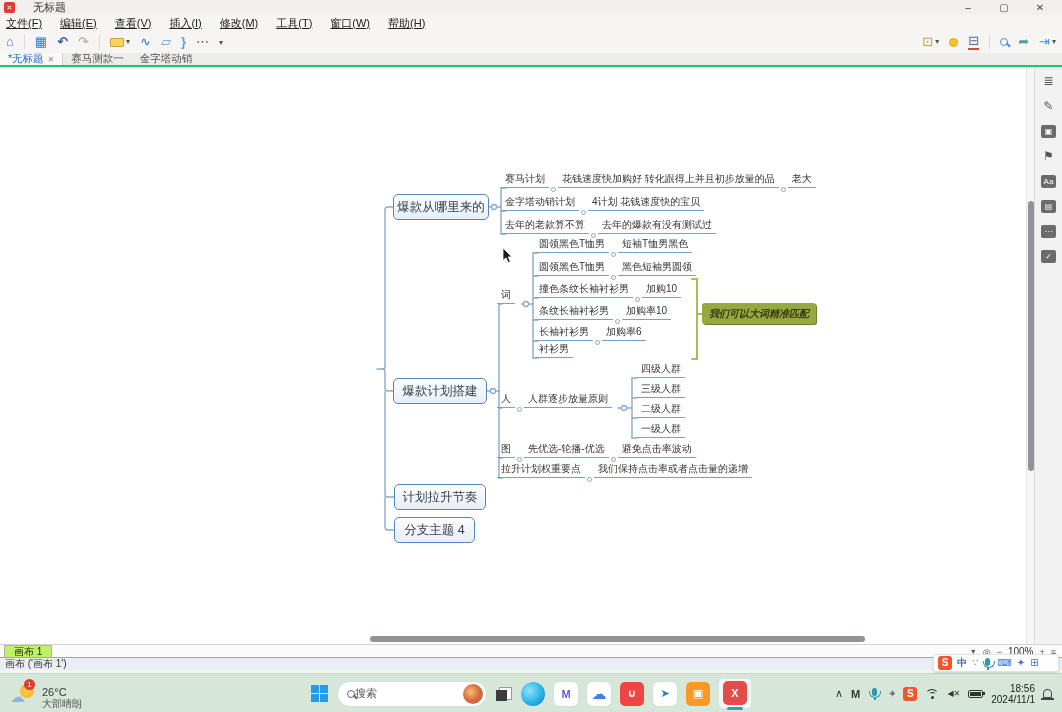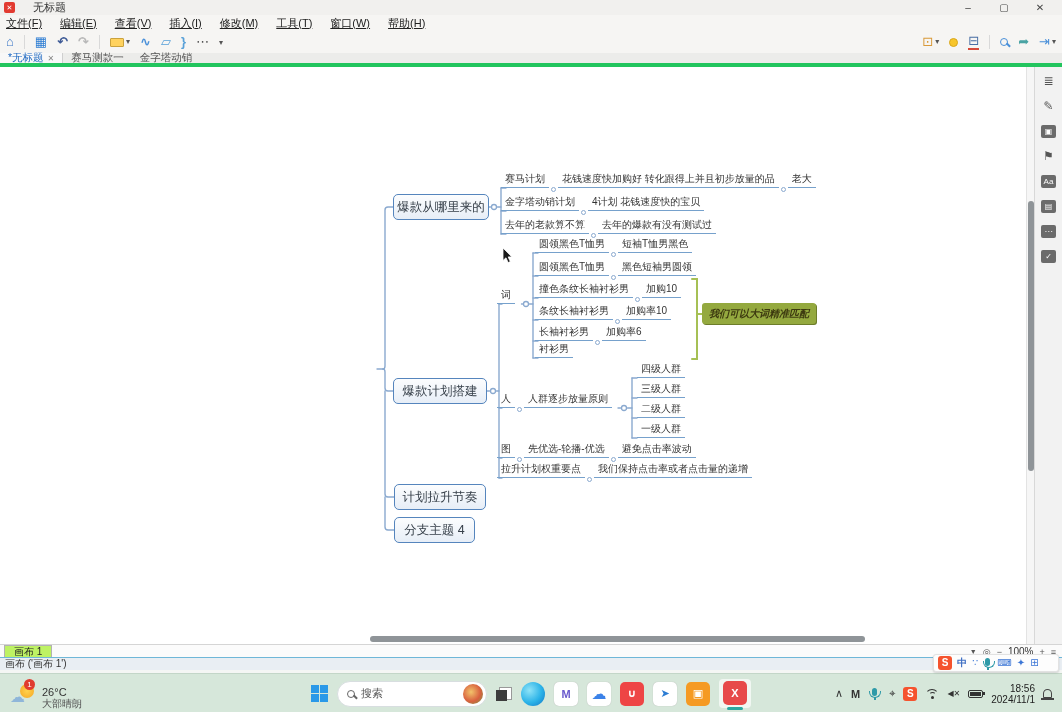--- a/index.html
+++ b/index.html
@@ -20,21 +20,21 @@
   .toolbar { height:22px; background:#f6f5f3; display:flex; align-items:center; padding:0 6px; gap:10px; }
   .tb-ico { font-size:13px; line-height:14px; color:#555; display:inline-flex; align-items:center; gap:2px; }
   .tb-sep { width:1px; height:14px; background:#d9d9d9; }
   .tb-right { margin-left:auto; display:flex; align-items:center; gap:10px; }
   .folder { width:14px; height:9px; background:#ffd25e; border:1px solid #caa23d; border-radius:1px; display:inline-block; }
   .bulb { width:9px; height:9px; background:#f7c52b; border-radius:50%; border:1px solid #d9a71b; display:inline-block; }
   .mag { width:8px; height:8px; border:1.6px solid #4a90d9; border-radius:50%; position:relative; display:inline-block; }
   .mag::after { content:''; position:absolute; width:5px; height:1.6px; background:#4a90d9; transform:rotate(45deg); right:-4px; bottom:-1px; }
   .caret { font-size:8px; color:#555; }
 
-  .doctabs { height:14px; background:#ececea; display:flex; align-items:stretch; border-bottom:4px solid #22c55e; font-size:10.5px; }
+  .doctabs { height:14px; background:#ececea; display:flex; align-items:stretch; border-bottom:2px solid #22c55e; font-size:10.5px; }
   .dtab { display:flex; align-items:center; gap:4px; padding:0 8px; color:#555; }
   .dtab.active { background:#f8f8f8; color:#1a66c0; border-right:1px solid #cfcfcf; }
   .dtab .x { color:#888; font-size:8px; }
 
   
   .main { display:flex; height:577px; }
   .canvas { flex:1; position:relative; background:#fff; overflow:hidden; }
   .links { position:absolute; left:0; top:0; }
 
   .vscroll { width:8px; background:#f6f6f6; border-left:1px solid #e3e3e3; position:relative; }
@@ -68,21 +68,21 @@
   .w-sun { position:absolute; left:10px; top:2px; width:14px; height:14px; border-radius:50%; background:radial-gradient(circle,#ffd24d,#f5a623); }
   .w-cloud { position:absolute; left:0; top:6px; font-size:15px; color:#8fb6d9; }
   .w-badge { position:absolute; left:14px; top:-3px; min-width:11px; height:11px; background:#e03b2f; color:#fff; border-radius:6px; font-size:8px; line-height:11px; text-align:center; padding:0 2px; }
   .w-txt { display:flex; flex-direction:column; line-height:11px; }
   .w-temp { font-size:11px; color:#333;margin-top:8px; }
   .w-desc { font-size:10px; color:#555; }
 
   .tb-center { position:absolute; left:50%; transform:translateX(-50%); display:flex; align-items:center; gap:9px; height:40px; }
   .start { width:17px; height:17px; display:grid; grid-template-columns:8px 8px; grid-template-rows:8px 8px; gap:1px; }
   .start span { background:#2a99e8; }
-  .searchpill { width:150px; height:26px; background:#fff; border:1px solid #d8dee0; border-radius:13px; display:flex; align-items:center; padding:0 3px 0 9px; gap:6px; color:#555; }
+  .searchpill { width:150px; height:26px; background:#fff; border:1px solid #d8dee0; border-radius:13px; display:flex; align-items:center; padding:0 3px 0 9px; color:#555; }
   .searchpill .mag { border-color:#666; }
   .searchpill .mag::after { background:#666; }
   .s-avatar { margin-left:auto; width:20px; height:20px; border-radius:50%; background:radial-gradient(circle at 40% 40%,#f2c36b,#d9613f 55%,#6f9a45); }
   .tv { position:relative; width:16px; height:14px; }
   .tv::before { content:''; position:absolute; right:0; top:0; width:11px; height:11px; background:#fff; border:1px solid #999; }
   .tv::after { content:''; position:absolute; left:0; bottom:0; width:11px; height:11px; background:#3c3c3c; }
   .appico { width:24px; height:24px; border-radius:5px; display:flex; align-items:center; justify-content:center; font-weight:bold; position:relative; }
   .a-edge { background:radial-gradient(circle at 35% 35%,#8fe3f7,#2bb3e8 55%,#1273c4); border-radius:50%; }
   .a-white { background:#fff; box-shadow:0 0 1px #aaa; }
   .a-red { background:#ee4545; color:#fff; }

